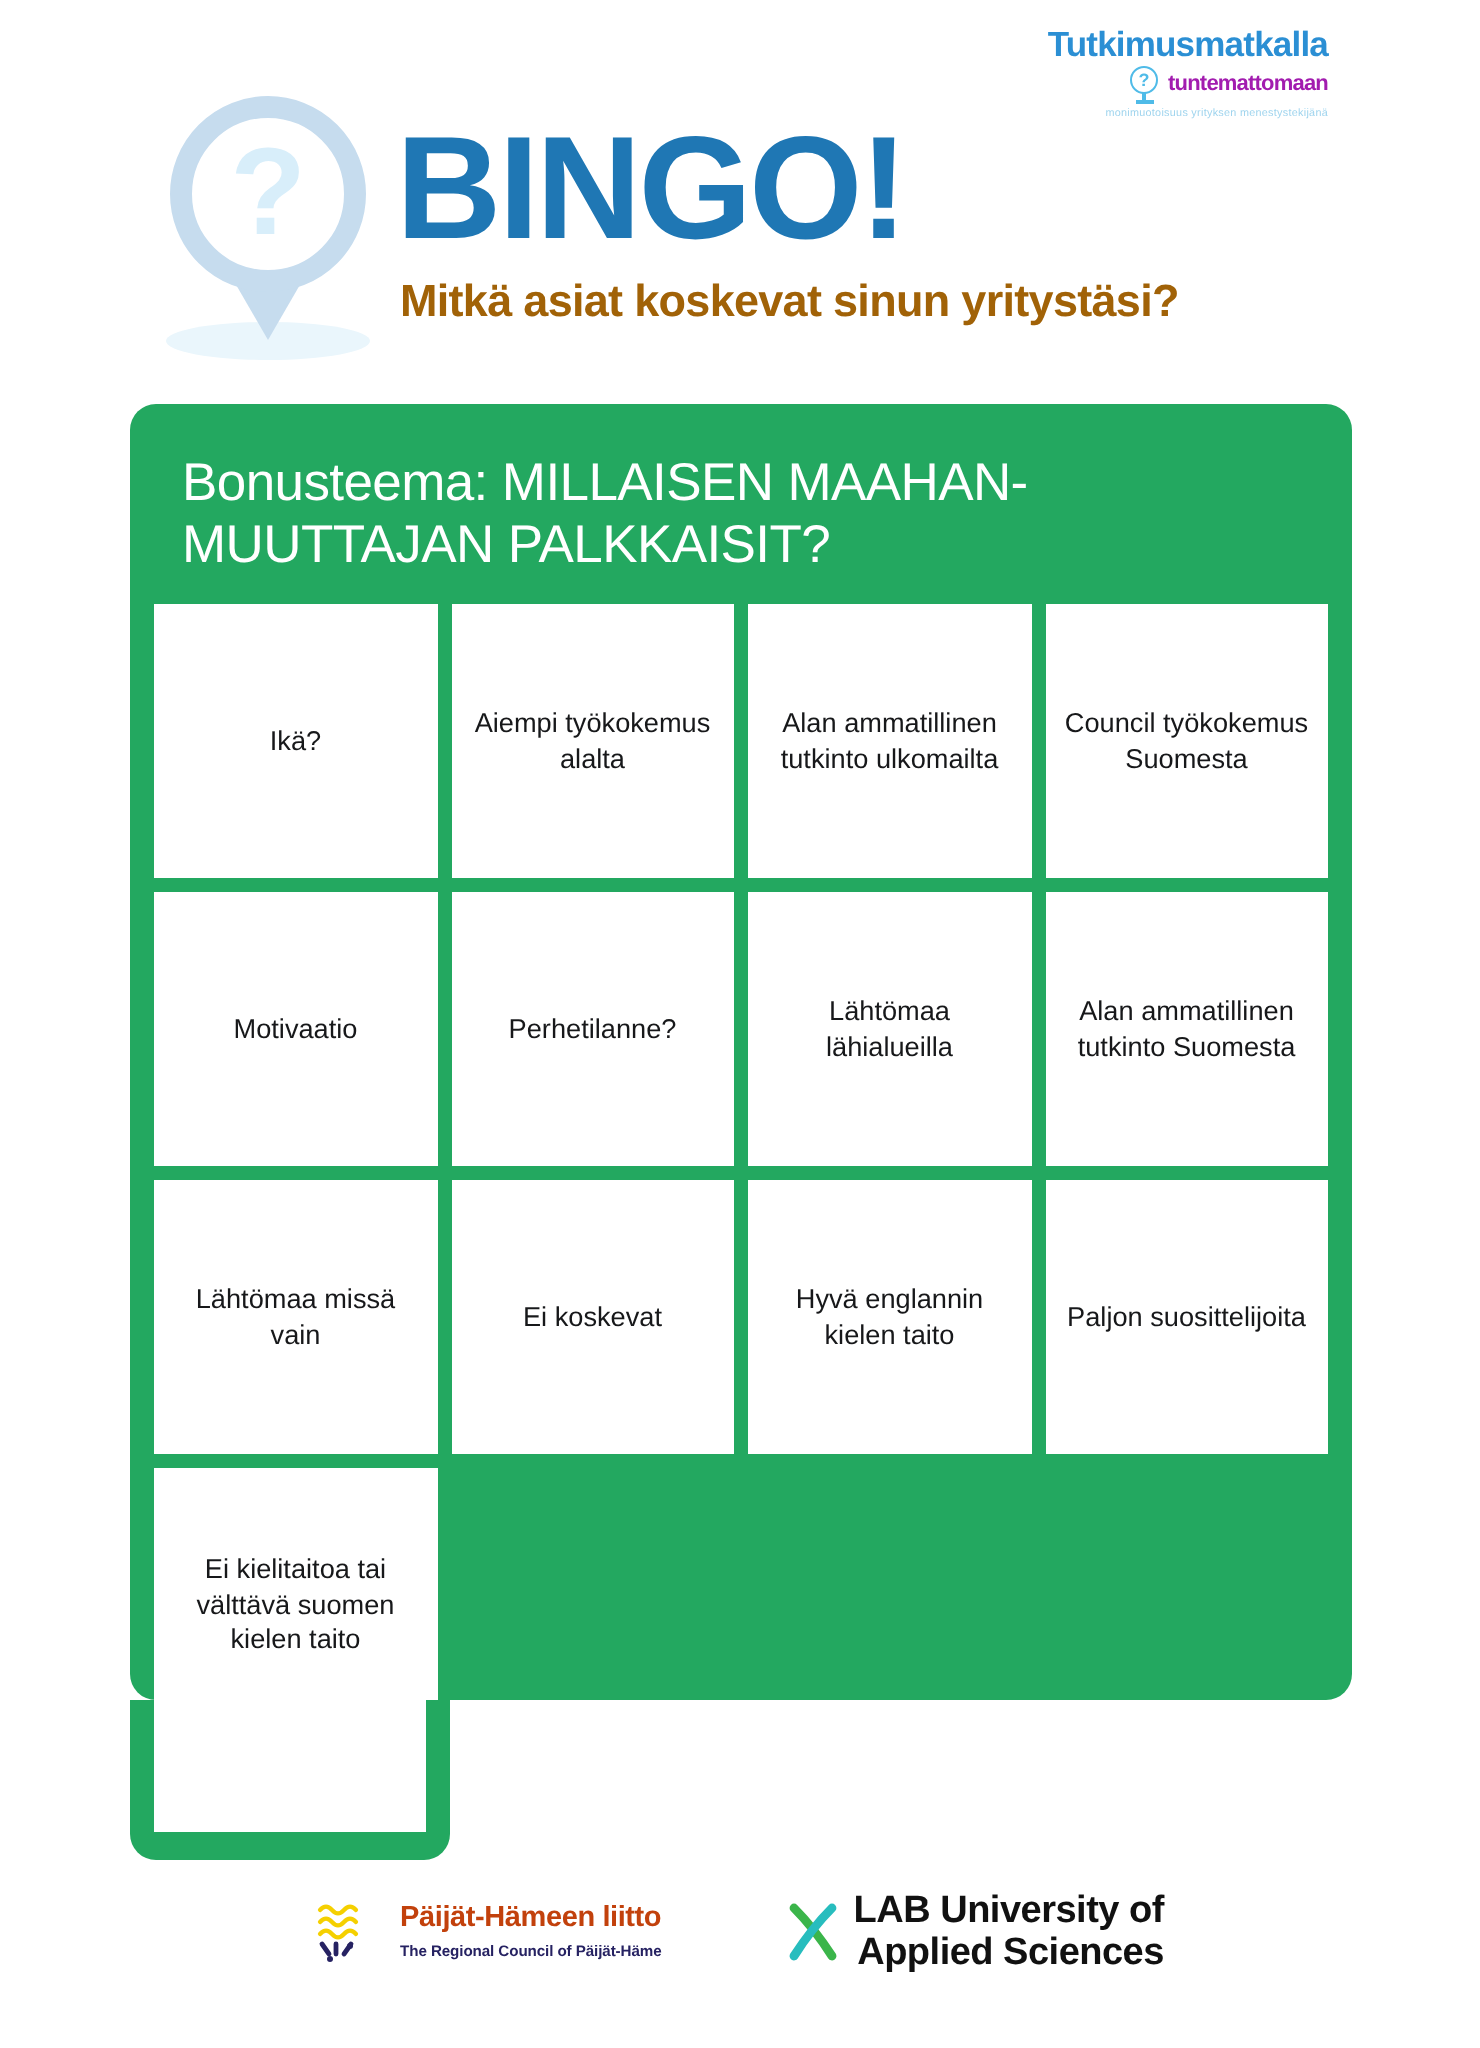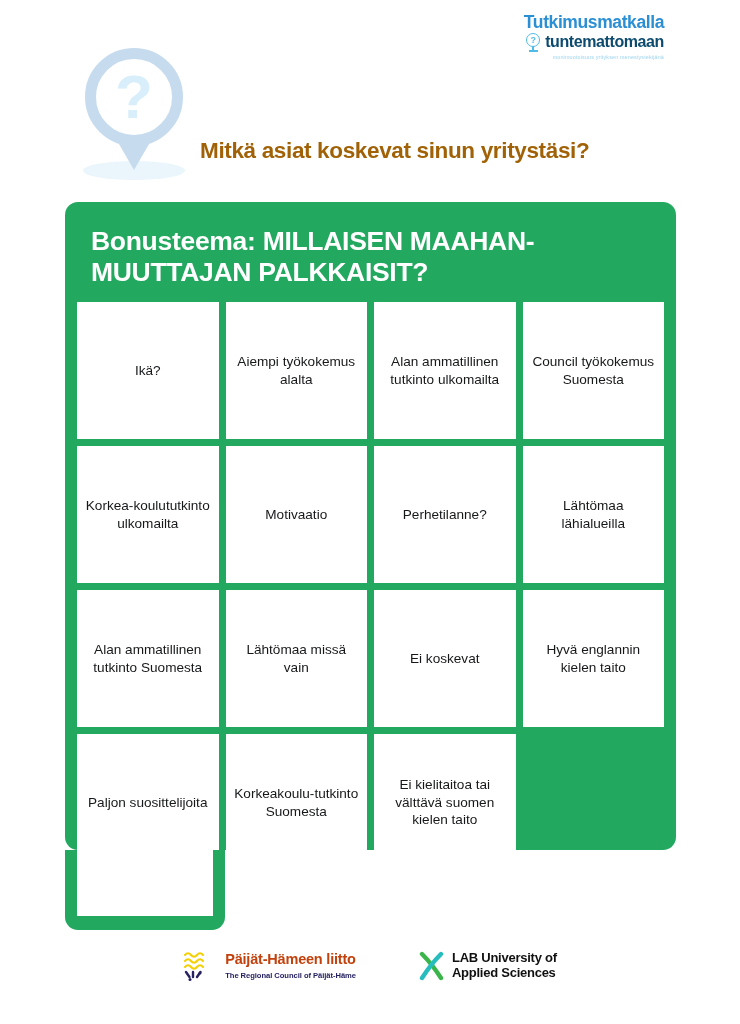--- a/index.html
+++ b/index.html
@@ -69,23 +69,23 @@
     width: 1.6px; height: 5px;
     background: #4fbbe8;
   }
   .brand-pin .base {
     position: absolute;
     top: 17.5px; left: 2.5px;
     width: 9px; height: 1.6px;
     background: #4fbbe8;
   }
   .brand-line2 {
-    font-size: 16px;
-    font-weight: 700;
-    color: #0c4a6e;
+    font-size: 11px;
+    font-weight: 700;
+    color: #a21caf;
     letter-spacing: -0.4px;
     white-space: nowrap;
   }
   .brand-tag {
     font-size: 5.4px;
     color: #9fd4ee;
     letter-spacing: 0.15px;
     margin-top: 3px;
     white-space: nowrap;
   }
@@ -161,21 +161,21 @@
     top: 202px;
     width: 611px;
     height: 648px;
     background: #23a860;
     border-radius: 13px;
   }
   .board-header {
     padding: 24px 26px 0 26px;
     color: #ffffff;
     font-size: 26.5px;
-    font-weight: 700;
+    font-weight: 400;
     line-height: 1.17;
     letter-spacing: -0.3px;
   }
   .grid {
     position: absolute;
     left: 12px;
     top: 100px;
     width: 587px;
     display: grid;
     grid-template-columns: repeat(4, 1fr);
@@ -256,25 +256,26 @@
     align-items: center;
     gap: 7px;
   }
   .lab-mark {
     width: 27px;
     height: 30px;
     flex: 0 0 auto;
   }
   .lab-mark svg { display: block; }
   .lab-text div {
-    font-size: 13px;
+    font-size: 19px;
     font-weight: 700;
     color: #111111;
     letter-spacing: -0.25px;
     line-height: 1.12;
+    text-align: right;
   }
 </style>
 </head>
 <body>
 
 <div class="page">
 
   <div class="brand">
     <div class="brand-line1">Tutkimusmatkalla</div>
     <div class="brand-row2">
@@ -289,39 +290,38 @@
     <div class="brand-tag">monimuotoisuus yrityksen menestystekijänä</div>
   </div>
 
   <div class="hero-pin">
     <div class="shadow"></div>
     <div class="tip"></div>
     <div class="ring"></div>
     <div class="qmark">?</div>
   </div>
 
+  <div class="bingo-title">BINGO!</div>
   <div class="bingo-sub">Mitkä asiat koskevat sinun yritystäsi?</div>
 
   <div class="board">
     <div class="board-header">Bonusteema: MILLAISEN MAAHAN-MUUTTAJAN PALKKAISIT?</div>
     <div class="grid">
       <div class="cell">Ikä?</div>
       <div class="cell">Aiempi työkokemus alalta</div>
       <div class="cell">Alan ammatillinen tutkinto ulkomailta</div>
       <div class="cell">Council työkokemus Suomesta</div>
-      <div class="cell">Korkea-koulututkinto ulkomailta</div>
       <div class="cell">Motivaatio</div>
       <div class="cell">Perhetilanne?</div>
       <div class="cell">Lähtömaa lähialueilla</div>
       <div class="cell">Alan ammatillinen tutkinto Suomesta</div>
       <div class="cell">Lähtömaa missä vain</div>
       <div class="cell">Ei koskevat</div>
       <div class="cell">Hyvä englannin kielen taito</div>
       <div class="cell">Paljon suosittelijoita</div>
-      <div class="cell">Korkeakoulu-tutkinto Suomesta</div>
       <div class="cell">Ei kielitaitoa tai välttävä suomen kielen taito</div>
     </div>
   </div>
 
   <div class="tail">
     <div class="inner"></div>
   </div>
 
   <div class="footer">
 

